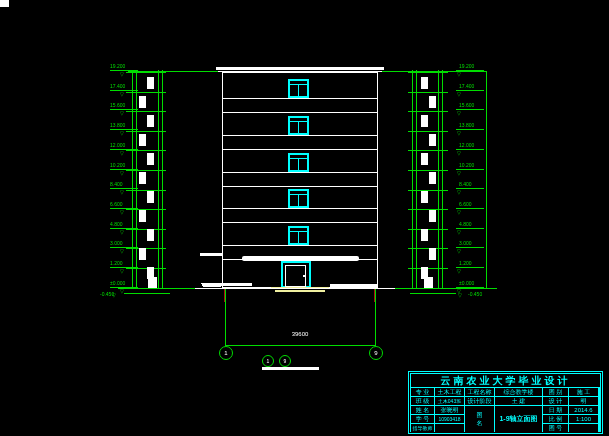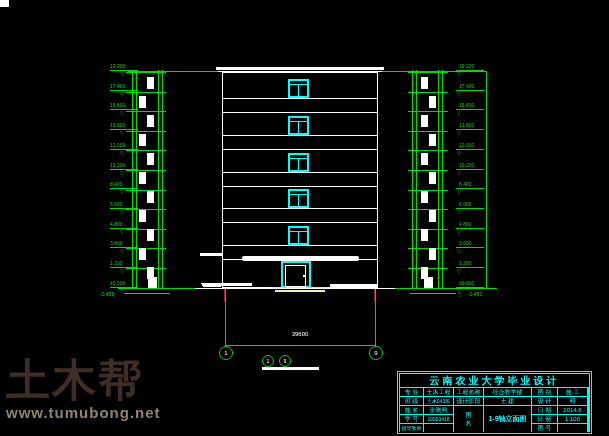--- a/index.html
+++ b/index.html
@@ -1,20 +1,20 @@
 <!DOCTYPE html>
 <html><head>
 <meta charset="utf-8">
 <style>
   html,body{margin:0;padding:0;background:#000;}
   .stage{position:relative;width:609px;height:436px;background:#000;overflow:hidden;
          font-family:"Liberation Sans",sans-serif;}
   .abs{position:absolute;}
   
-  .tb{position:absolute;left:397px;top:371px;width:195px;height:63px;border:1px solid #00ffff;
+  .tb{position:absolute;left:408px;top:371px;width:195px;height:63px;border:1px solid #00ffff;
       background:#000;padding:1px;box-sizing:border-box;}
   .tb-inner{border:1px solid #00ffff;width:100%;height:100%;box-sizing:border-box;}
   .tb-title{height:13px;display:flex;align-items:center;justify-content:center;color:#00ffff;
       font-size:10px;font-weight:bold;letter-spacing:3px;white-space:nowrap;}
   .tb-grid{display:grid;grid-template-columns:23px 29px 29px 47px 25px 29px;
       grid-auto-rows:8px;gap:1px;background:#00ffff;border-top:1px solid #00ffff;}
   .cell{background:#000;color:#00ffff;font-size:6px;display:flex;align-items:center;
       justify-content:center;overflow:hidden;white-space:nowrap;}
   .cell.small{font-size:5px;}
   .cell.big{font-size:7px;font-weight:bold;}
@@ -257,17 +257,13 @@
         <div class="cell">1:100</div>
 
         <div class="cell small">指导教师</div>
         <div class="cell"></div>
         <div class="cell">图 号</div>
         <div class="cell"></div>
       </div>
     </div>
   </div>
 
-  <div class="wm">
-    <div class="wm-text">土木帮</div>
-    <div class="wm-url">www.tumubong.net</div>
-  </div>
 </div>
 
 </body></html>

